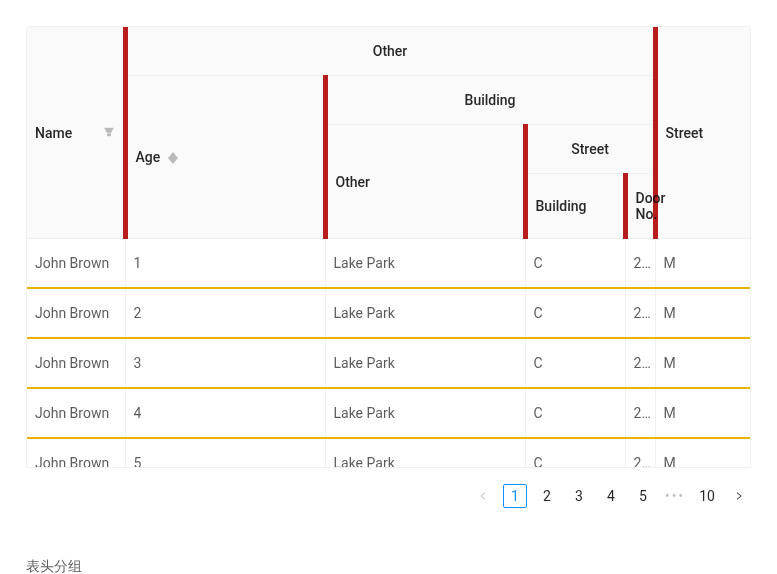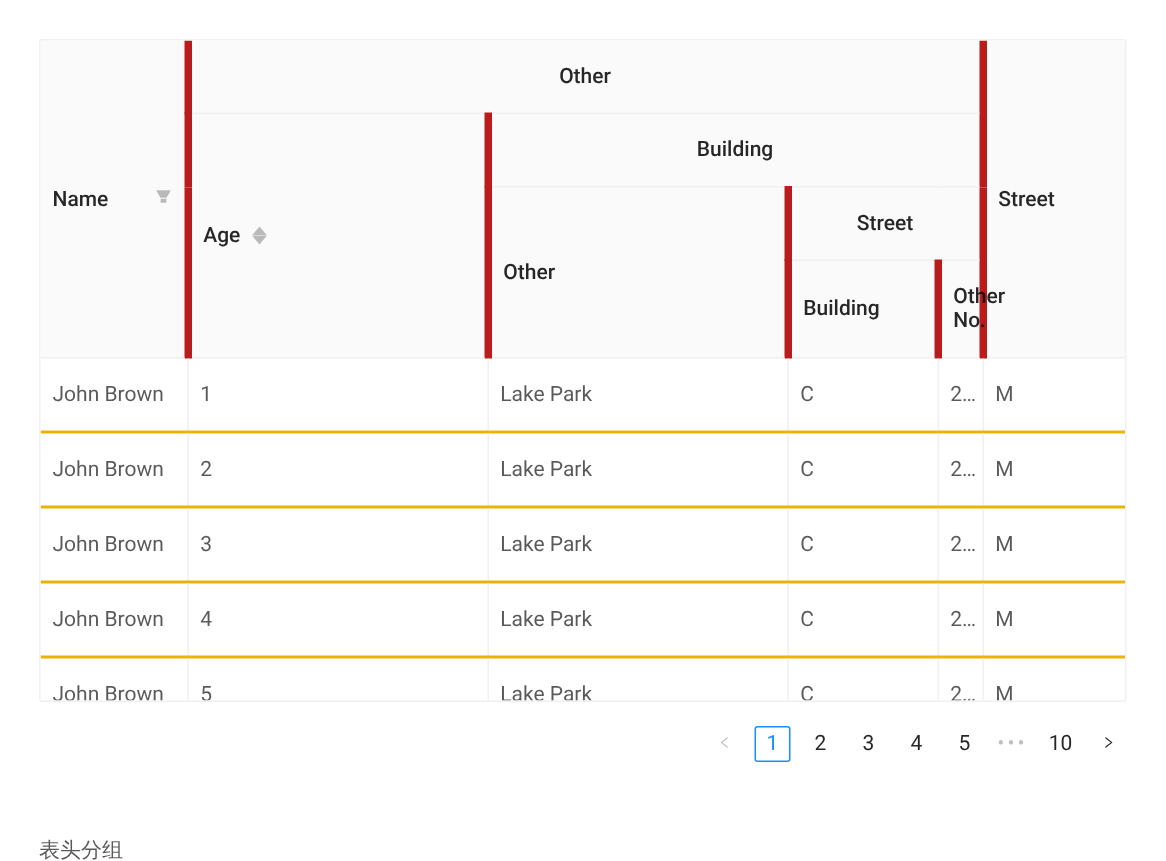--- a/index.html
+++ b/index.html
@@ -169,21 +169,21 @@
         </th>
         <th colspan="2" class="center">
           <span>Street</span>
         </th>
       </tr>
       <tr>
         <th>
           <span>Building</span>
         </th>
         <th>
-          <span>Other No.</span>
+          <span>Door No.</span>
         </th>
       </tr>
     </thead>
   </table>
   <div class="scroll-body">
     <table>
       <colgroup>
         <col class="col-name">
         <col class="col-age">
         <col class="col-street">

